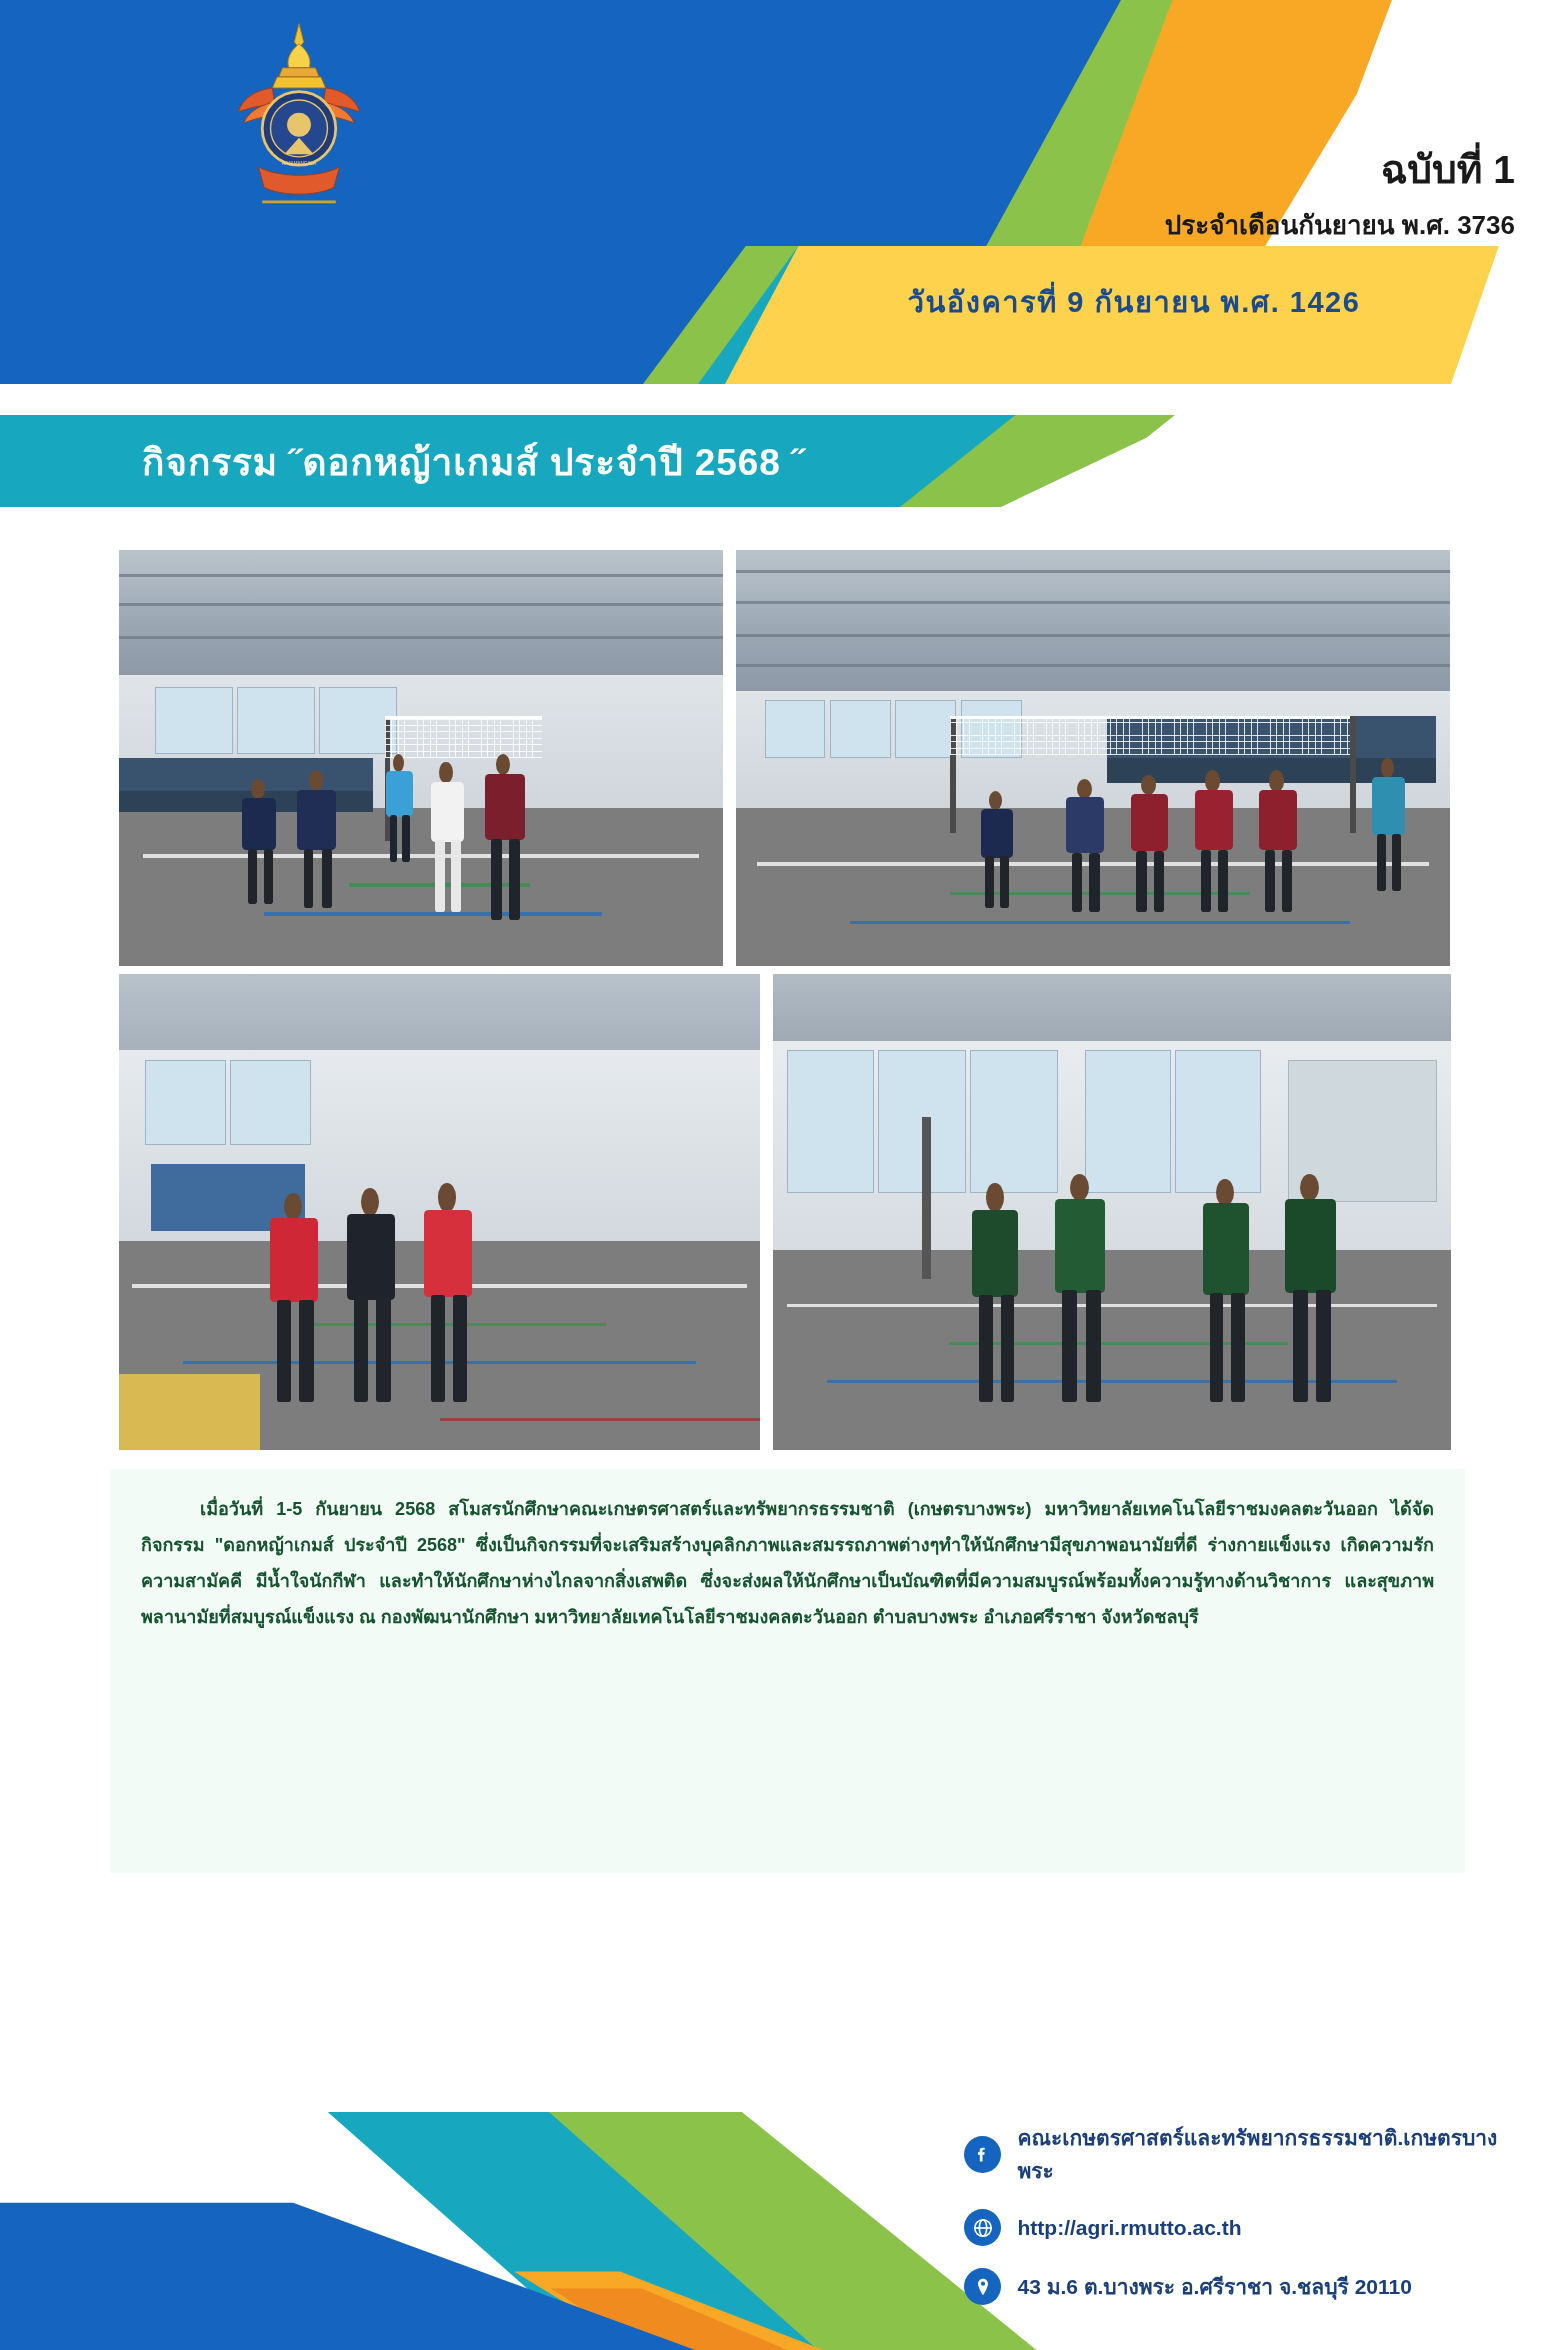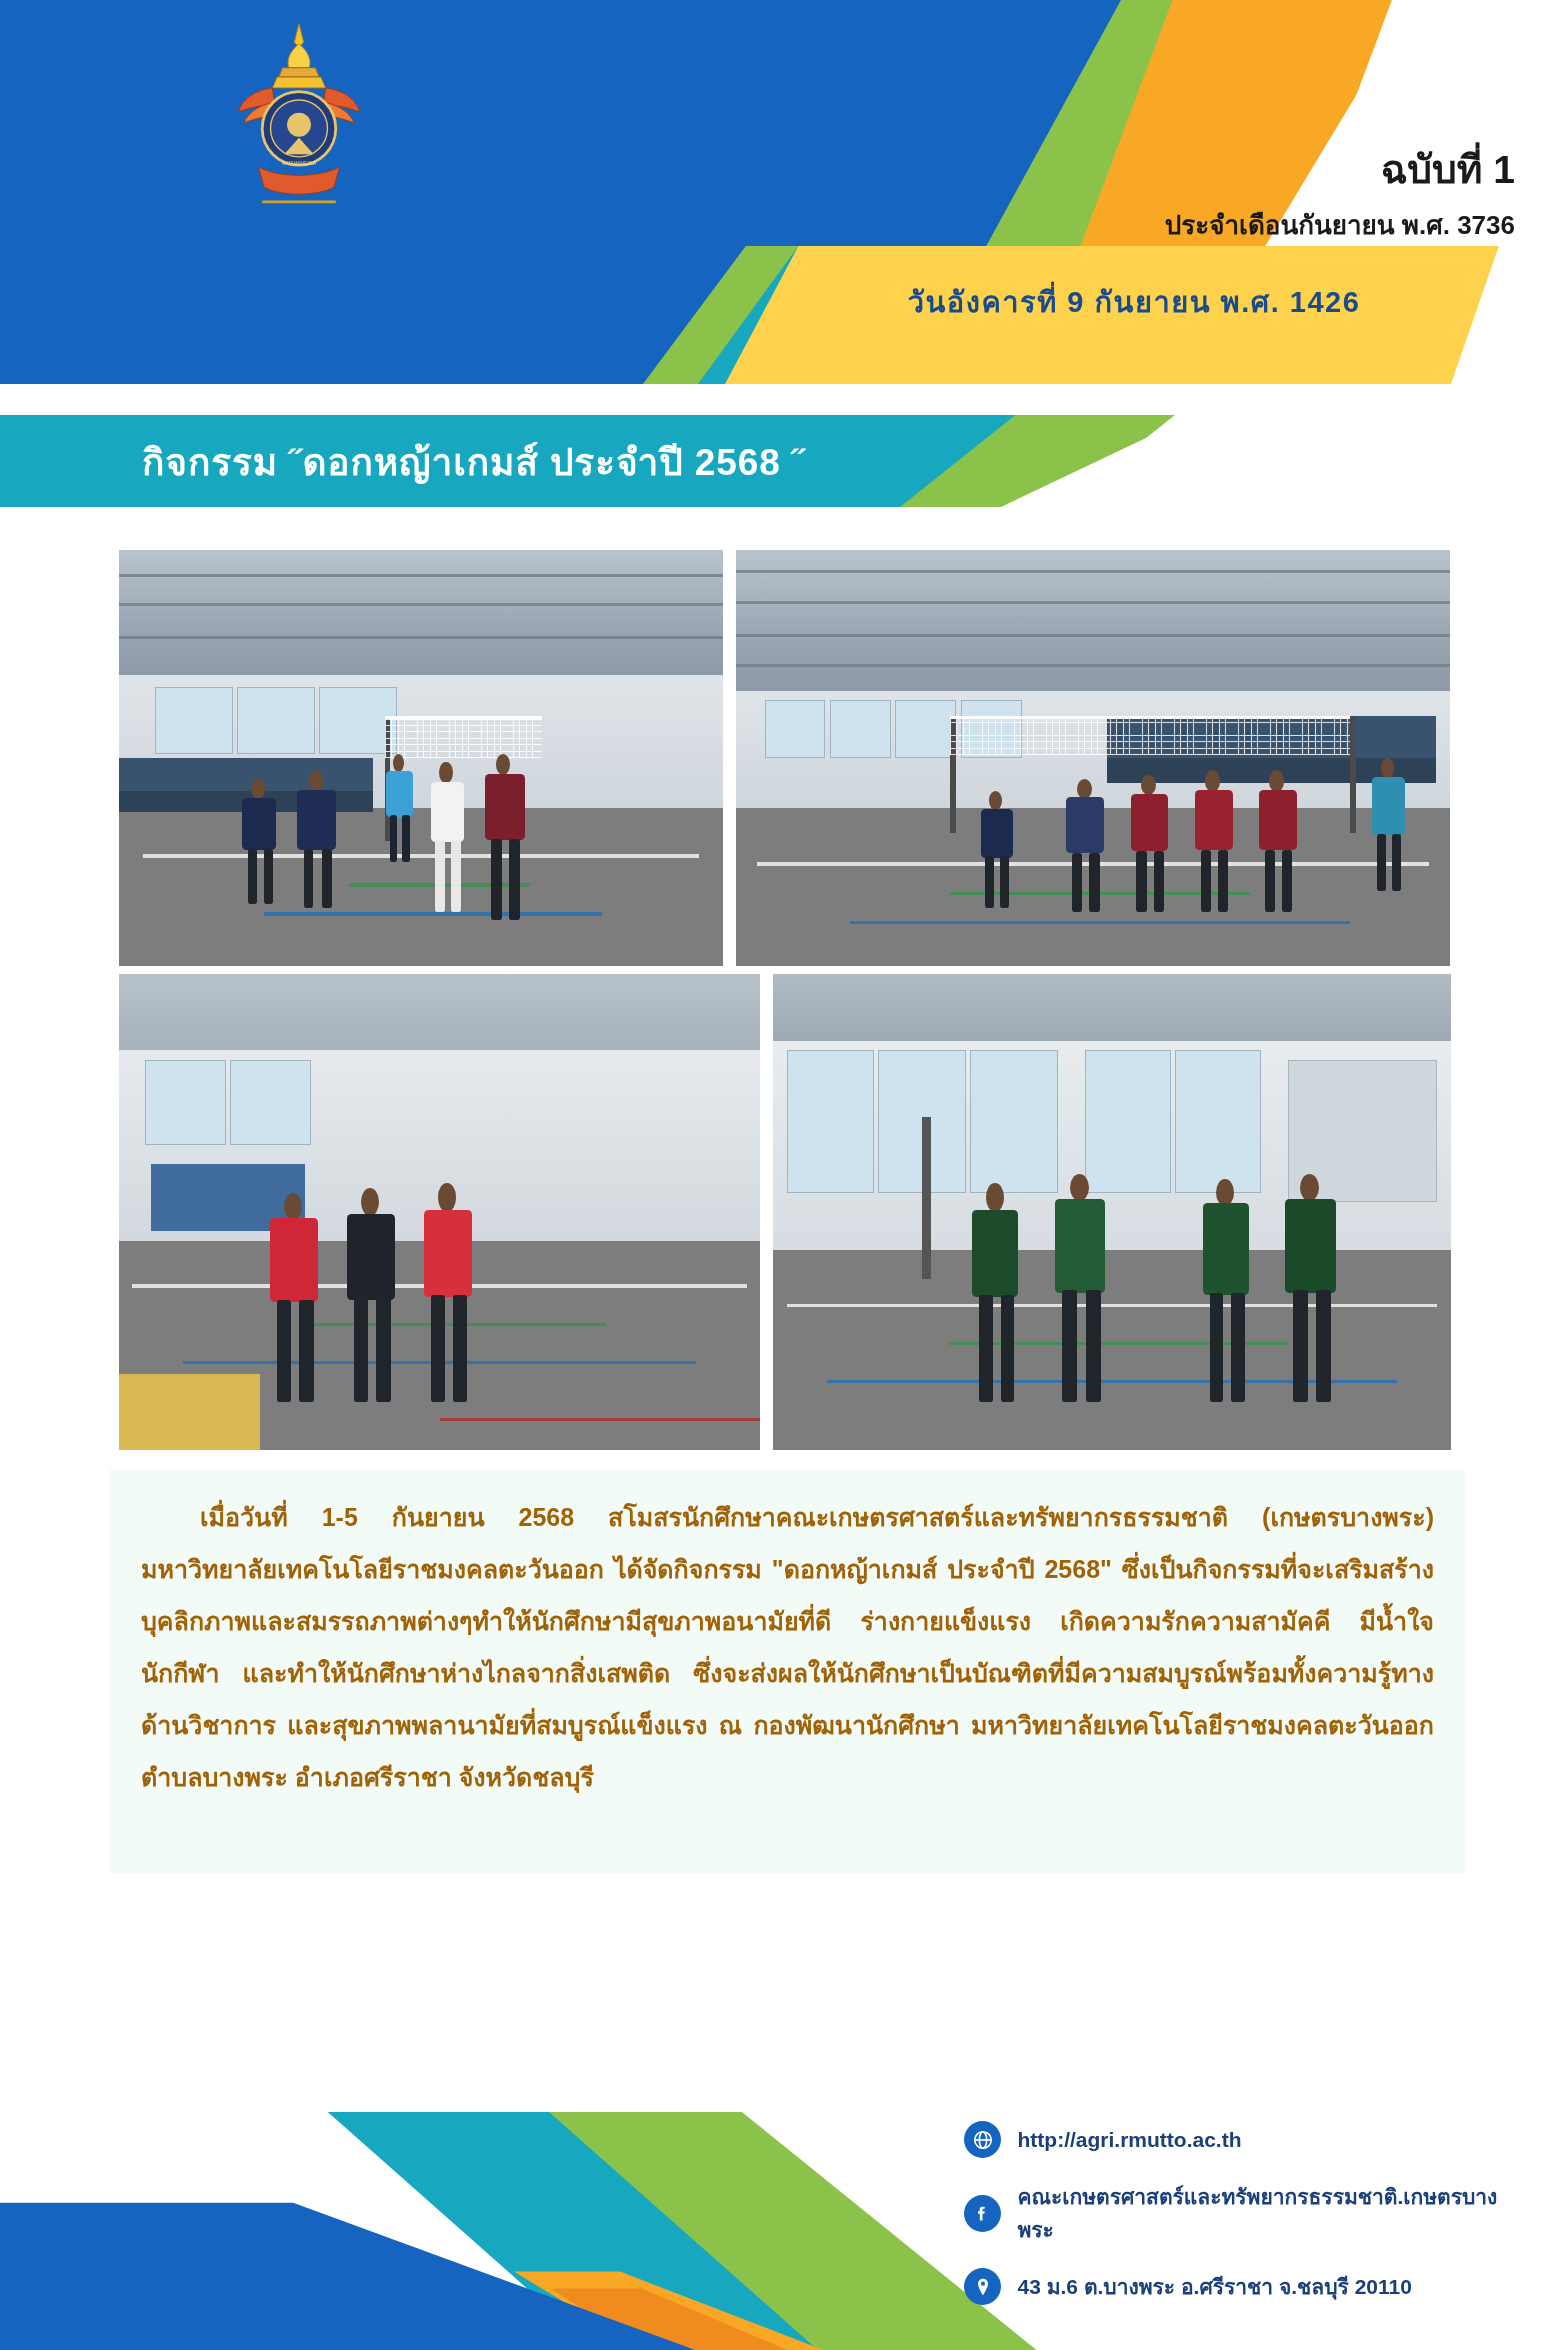--- a/index.html
+++ b/index.html
@@ -243,23 +243,23 @@
   
   .body-box {
     position: absolute;
     top: 1469px; left: 110px;
     width: 1355px;
     height: 404px;
     background: #f3fbf7;
     padding: 22px 31px;
   }
   .body-text {
-    font-size: 25px;
-    line-height: 52px;
-    color: #a16207;
+    font-size: 18px;
+    line-height: 36px;
+    color: #14532d;
     text-align: justify;
     text-indent: 59px;
     font-weight: 600;
   }
 
   
   .footer {
     position: absolute;
     left: 0; bottom: 0;
     width: 1568px;
@@ -585,39 +585,39 @@
   <div class="footer">
     <div class="ft-teal"></div>
     <div class="ft-green"></div>
     <div class="ft-orange"></div>
     <div class="ft-orange2"></div>
     <div class="ft-blue"></div>
 
     <div class="contact">
       <div class="crow">
         <span class="cicon">
+          <svg width="20" height="20" viewBox="0 0 24 24" fill="#ffffff">
+            <path d="M6 10h2V8c0-2 1-3.5 3.2-3.5H14V7h-1.6c-.7 0-1 .4-1 1v2H14l-.4 3h-2.2v8H8.2v-8H6z"></path>
+          </svg>
+        </span>
+        <span class="ctext">คณะเกษตรศาสตร์และทรัพยากรธรรมชาติ.เกษตรบางพระ</span>
+      </div>
+      <div class="crow">
+        <span class="cicon">
           <svg width="22" height="22" viewBox="0 0 24 24" fill="none" stroke="#ffffff" stroke-width="1.8">
             <circle cx="12" cy="12" r="9"></circle>
             <ellipse cx="12" cy="12" rx="4" ry="9"></ellipse>
             <line x1="3" y1="12" x2="21" y2="12"></line>
           </svg>
         </span>
         <span class="ctext url">http://agri.rmutto.ac.th</span>
       </div>
       <div class="crow">
         <span class="cicon">
           <svg width="20" height="20" viewBox="0 0 24 24" fill="#ffffff">
-            <path d="M6 10h2V8c0-2 1-3.5 3.2-3.5H14V7h-1.6c-.7 0-1 .4-1 1v2H14l-.4 3h-2.2v8H8.2v-8H6z"></path>
-          </svg>
-        </span>
-        <span class="ctext">คณะเกษตรศาสตร์และทรัพยากรธรรมชาติ.เกษตรบางพระ</span>
-      </div>
-      <div class="crow">
-        <span class="cicon">
-          <svg width="20" height="20" viewBox="0 0 24 24" fill="#ffffff">
             <path d="M12 2C8.7 2 6 4.7 6 8c0 4.5 6 14 6 14s6-9.5 6-14c0-3.3-2.7-6-6-6zm0 8.5A2.5 2.5 0 1 1 12 5.5a2.5 2.5 0 0 1 0 5z"></path>
           </svg>
         </span>
         <span class="ctext">43 ม.6 ต.บางพระ อ.ศรีราชา จ.ชลบุรี 20110</span>
       </div>
     </div>
   </div>
 
 </div>
 

